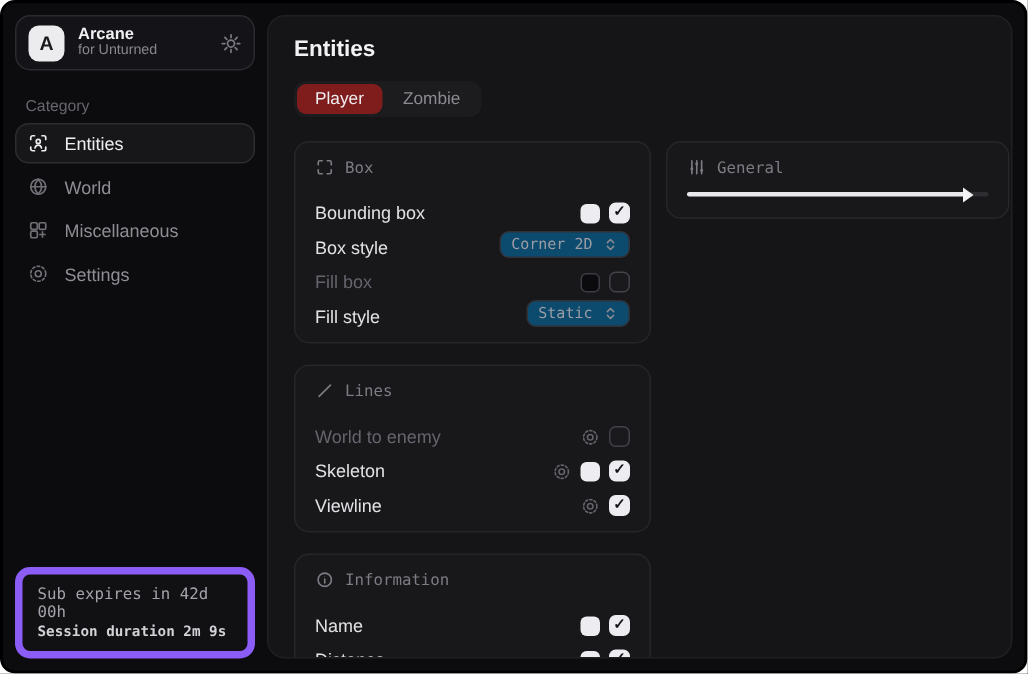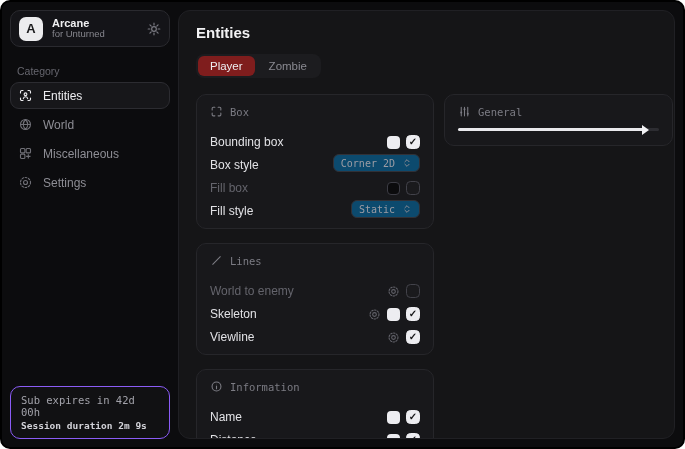--- a/index.html
+++ b/index.html
@@ -15,21 +15,21 @@
   .icon{display:inline-flex;align-items:center;justify-content:center;}
   .icon svg{display:block;}
   .brand-gear{color:#7a7a82;cursor:pointer;}
   .category{color:#66666e;font-size:10.5px;margin:10px 0 4px 15px;}
   .nav{display:flex;flex-direction:column;}
   .nav-item{display:flex;align-items:center;gap:10px;height:27px;margin:1px 8px;padding:0 7px;border-radius:9px;color:#8e8e95;font-size:12px;border:1px solid transparent;cursor:pointer;}
   .nav-item .icon{color:#6f6f76;}
   .nav-item.active{background:#17171a;border-color:#2c2c31;color:#ededf0;}
   .nav-item.active .icon{color:#ededf0;}
   .spacer{flex:1;}
-  .status-card{margin:8px;background:#111113;border:1px solid #8b5cf6;border-radius:10px;padding:7px 10px;font-family:"DejaVu Sans Mono",monospace;}
+  .status-card{margin:8px;background:#111113;border:5px solid #8b5cf6;border-radius:10px;padding:7px 10px;font-family:"DejaVu Sans Mono",monospace;}
   .status-line1{color:#a3a3ab;font-size:10.5px;margin-bottom:2px;}
   .status-line2{color:#d2d2d8;font-size:9.5px;font-weight:bold;}
   
   .main{position:absolute;left:176px;top:8px;right:8px;bottom:8px;background:#151517;border:1px solid #202024;border-radius:12px;padding:13px 17px;overflow:hidden;}
   .page-title{color:#f2f2f4;font-size:15px;font-weight:bold;margin:0 0 13px 0;}
   .tabs{display:inline-flex;background:#1c1c1f;border-radius:8px;padding:2px;gap:2px;margin-bottom:16px;}
   .tab{padding:4px 12px;border-radius:6px;font-size:11.5px;color:#8a8a91;cursor:pointer;}
   .tab.active{background:#7f1d1d;color:#eeeef1;}
   .columns{display:flex;gap:10px;align-items:flex-start;}
   .col-left{width:238px;display:flex;flex-direction:column;gap:14px;flex:0 0 auto;}

